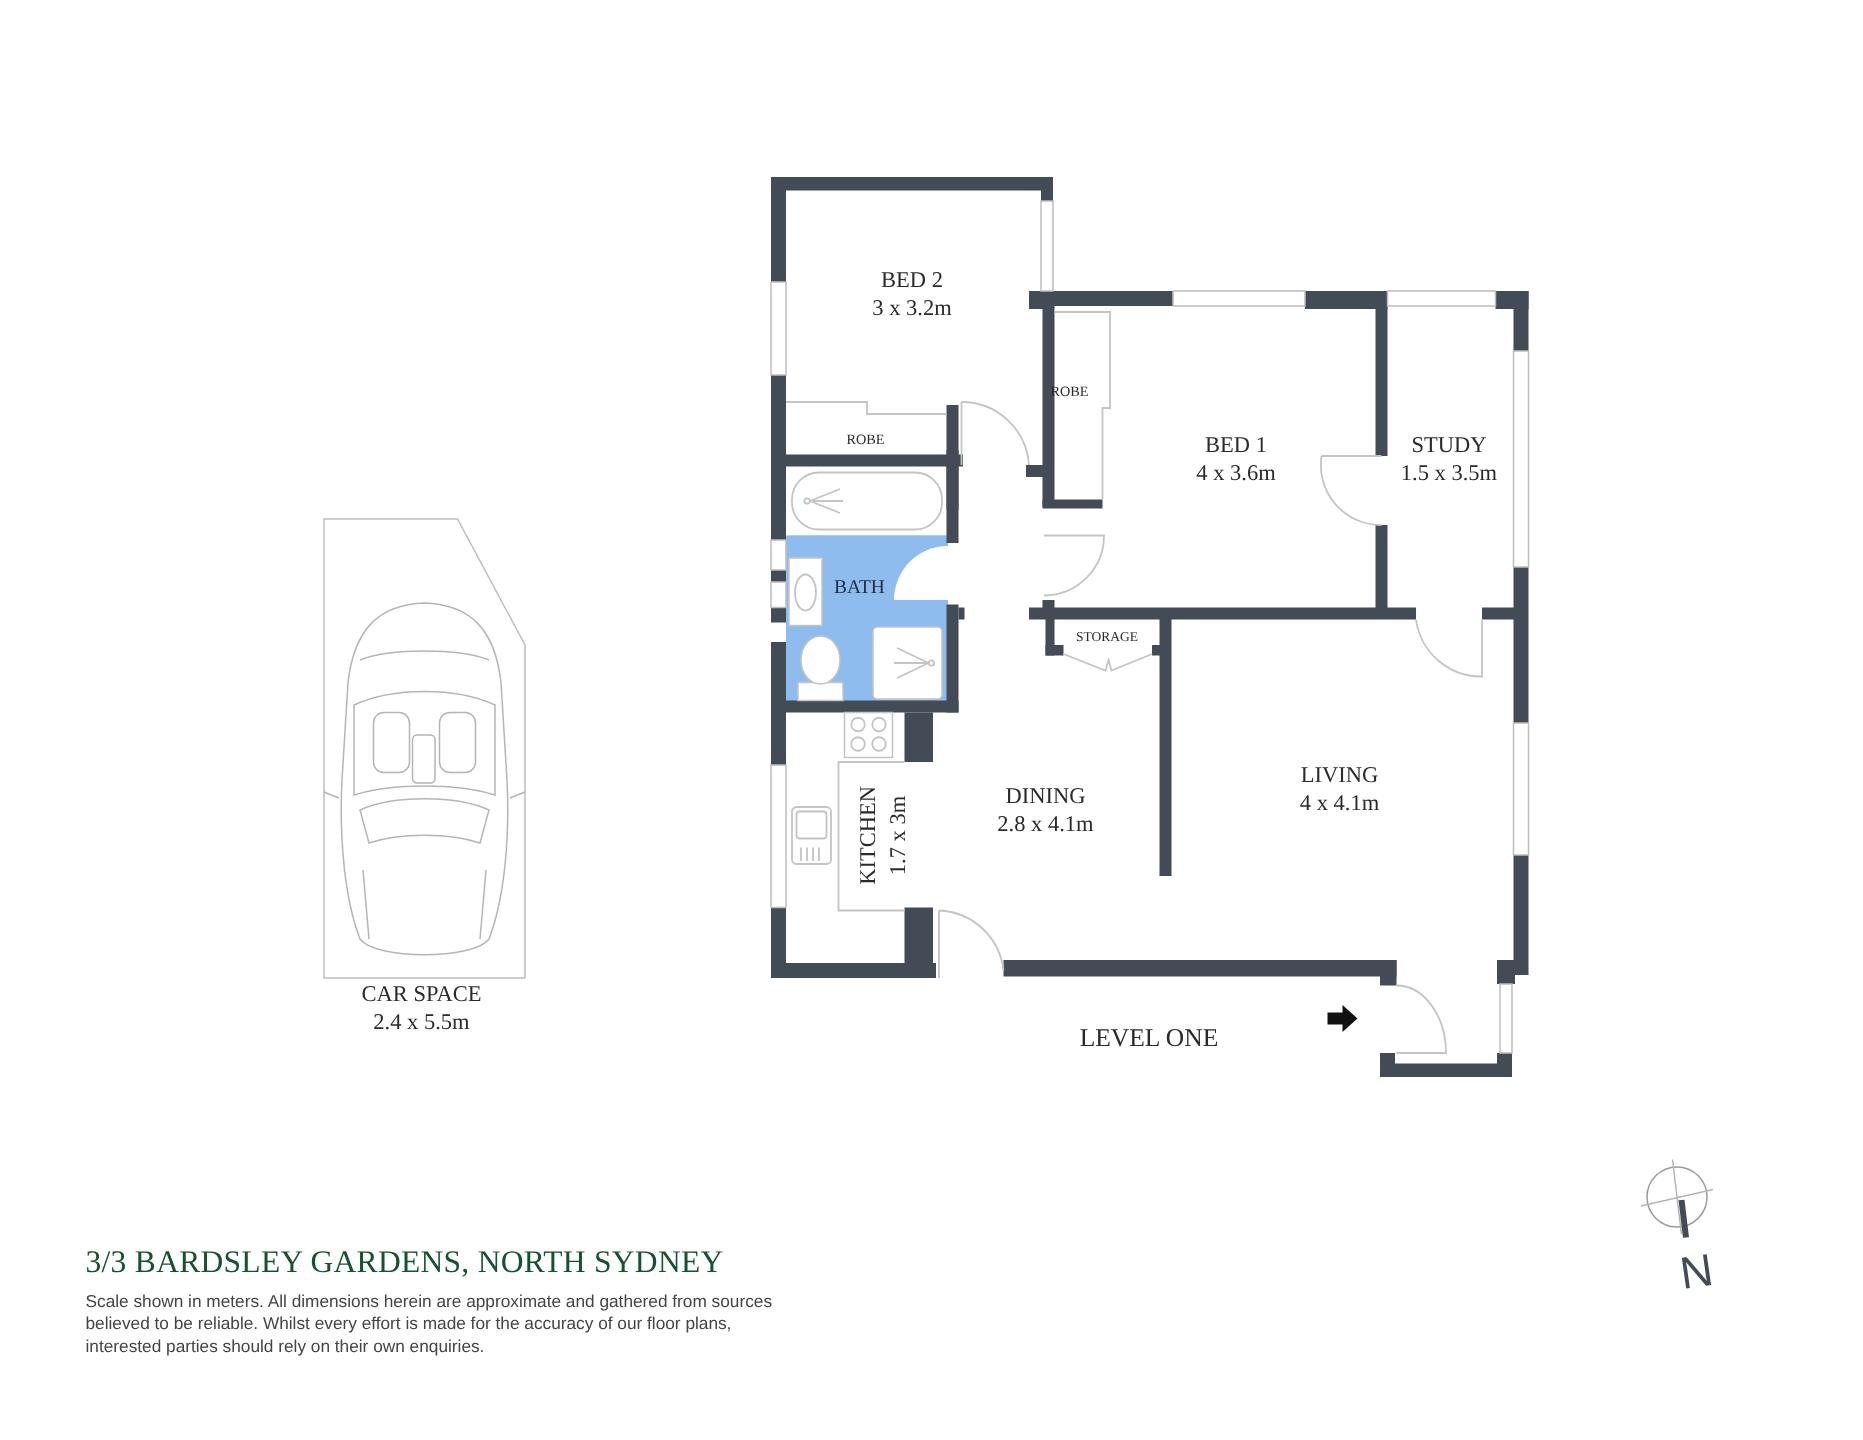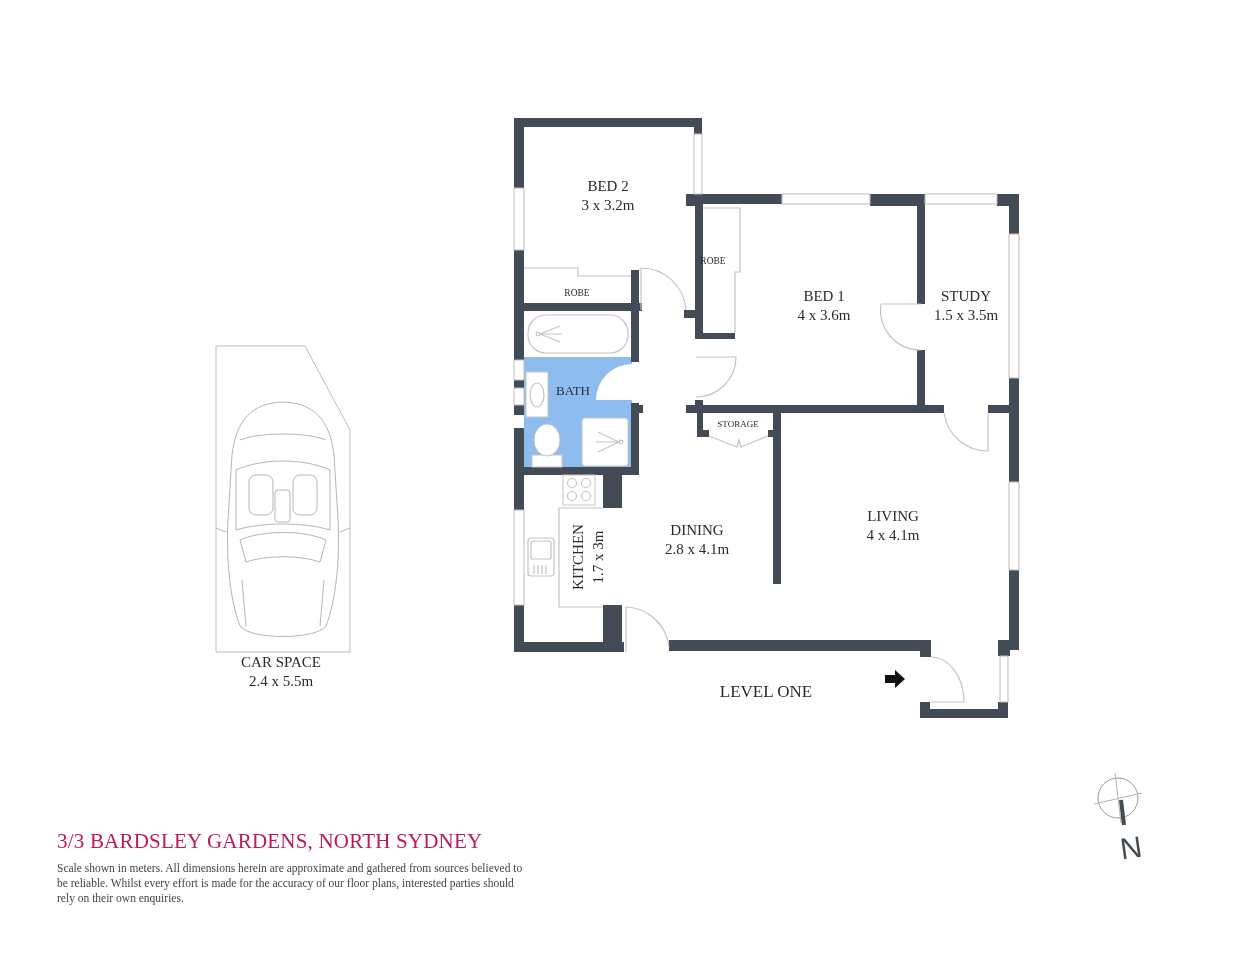--- a/index.html
+++ b/index.html
@@ -4,22 +4,22 @@
 <style>
   html, body { margin: 0; padding: 0; background: #ffffff; }
   body { width: 1242px; height: 960px; position: relative; overflow: hidden; font-family: "DejaVu Serif", serif; }
   #plan { position: absolute; left: 0; top: 0; }
   .wall { fill: #434b56; }
   .thin { fill: none; stroke: #c4c4c4; stroke-width: 1.2; }
   .win { fill: #ffffff; stroke: #bdbdbd; stroke-width: 1; }
   .lbl { font-family: "Liberation Serif", serif; fill: #2a2a2a; text-anchor: middle; }
   .big { font-size: 15px; }
   .small { font-size: 9.5px; }
-  .title { position: absolute; left: 57px; top: 829px; font-family: "Liberation Serif", serif; font-size: 21px; color: #be185d; letter-spacing: 0.2px; margin: 0; font-weight: normal; }
-  .disclaimer { position: absolute; left: 57px; top: 861px; width: 470px; font-family: Liberation Serif, serif; font-size: 11.5px; line-height: 15px; color: #444; margin: 0; }
+  .title { position: absolute; left: 57px; top: 829px; font-family: "Liberation Serif", serif; font-size: 21px; color: #14532d; letter-spacing: 0.2px; margin: 0; font-weight: normal; }
+  .disclaimer { position: absolute; left: 57px; top: 861px; width: 470px; font-family: Liberation Sans, sans-serif; font-size: 11.5px; line-height: 15px; color: #444; margin: 0; }
 </style>
 </head>
 <body>
 
 <svg id="plan" width="1242" height="960" viewBox="0 0 1242 960">
 
   <g>
     <polygon points="216,346 305,346 350,430 350,652 216,652" fill="none" stroke="#bdbdbd" stroke-width="1"></polygon>
     <g fill="none" stroke="#b5b5b5" stroke-width="1">
       <path d="M283,402 C252,403 236,420 232,455 L228,520 C226,560 230,600 240,626 C250,640 316,640 326,626 C336,600 340,560 338,520 L334,455 C330,420 314,403 283,402 Z"></path>

